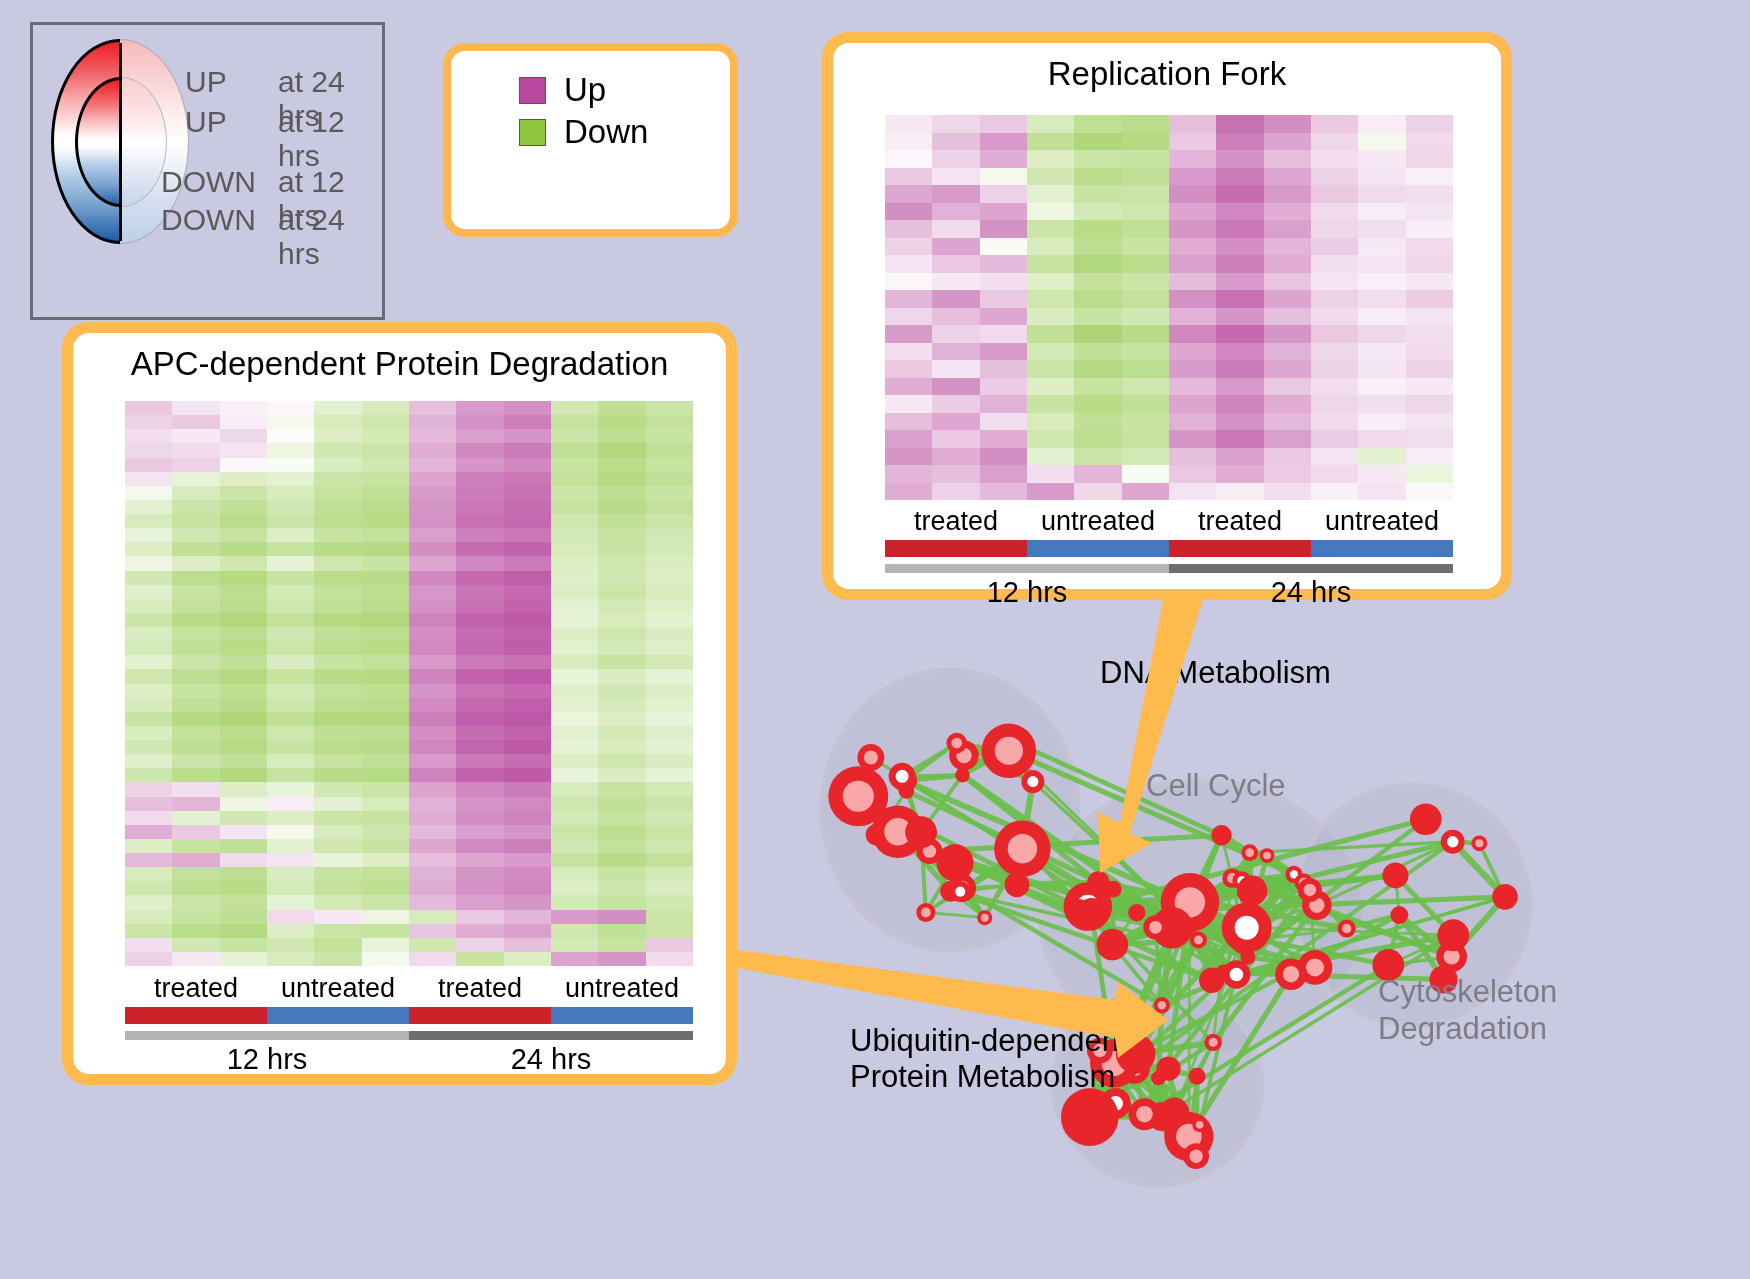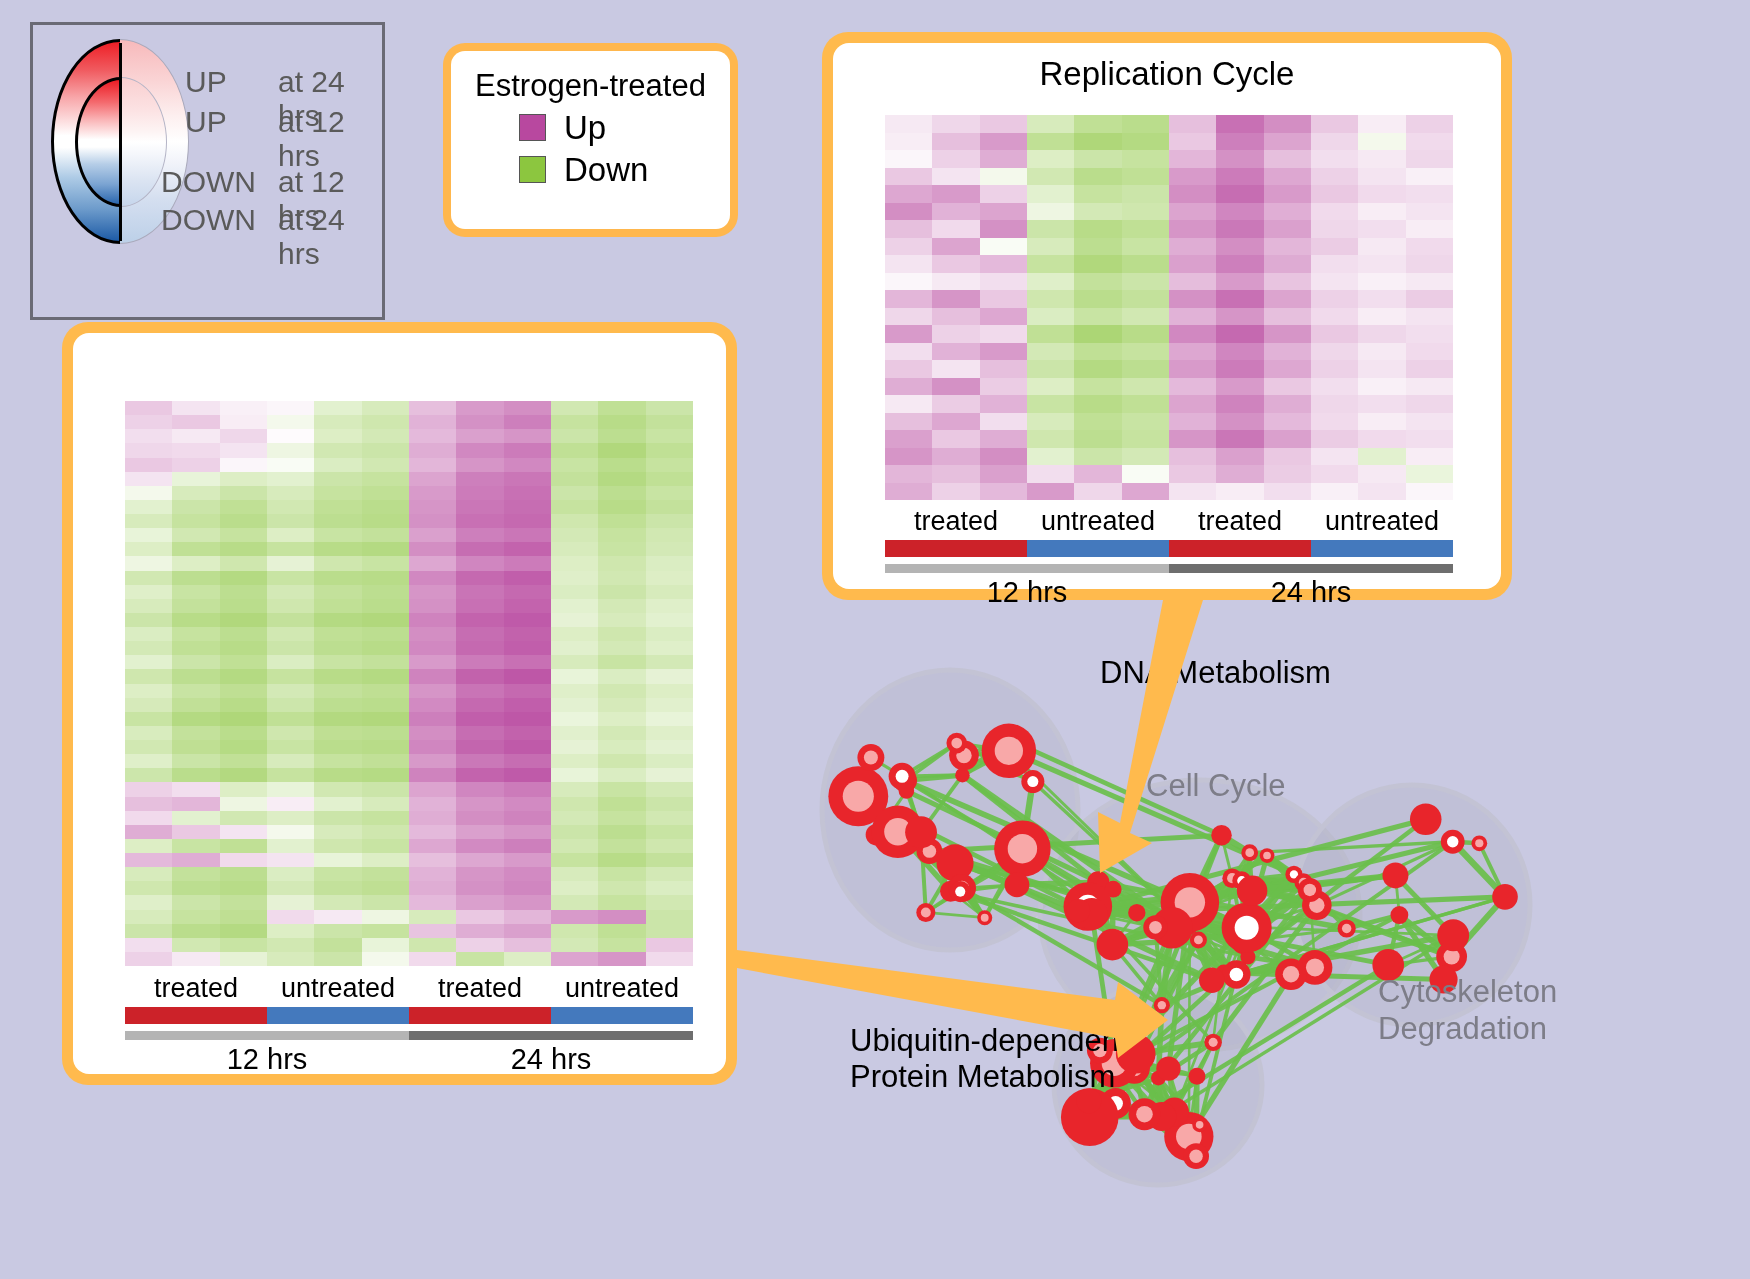--- a/index.html
+++ b/index.html
@@ -106,36 +106,35 @@
   <div class="leg-dir" style="left:128px;top:178px;">DOWN</div>
   <div class="leg-time" style="left:245px;top:178px;">at 24 hrs</div>
 
   <div class="footer">
   </div>
 </div>
 
 <div class="abs" id="updown-key">
   <div class="inner">
     <div class="kt">
-      <div>Estrogen-treated</div>
     </div>
     <div class="krow">
       <span class="sw" id="sw-up" style="background: rgb(184, 72, 159);"></span>
       <span class="klab">Up</span>
     </div>
     <div class="krow">
       <span class="sw" id="sw-down" style="background: rgb(140, 198, 63);"></span>
       <span class="klab">Down</span>
     </div>
   </div>
 </div>
 
 <div class="abs panel" id="panel-rf">
   <div class="inner">
-    <div class="panel-title">Replication Cycle</div>
+    <div class="panel-title">Replication Fork</div>
     <div class="hm" id="hm-rf" style="left:52px;top:72px;width:568px;height:385px;">
         <div class="col" style="width: 47.3333px;">
           <div class="cell" style="height: 17.5px; background: rgb(246, 233, 243);"></div>
           <div class="cell" style="height: 17.5px; background: rgb(248, 237, 245);"></div>
           <div class="cell" style="height: 17.5px; background: rgb(251, 246, 250);"></div>
           <div class="cell" style="height: 17.5px; background: rgb(234, 200, 226);"></div>
           <div class="cell" style="height: 17.5px; background: rgb(221, 167, 209);"></div>
           <div class="cell" style="height: 17.5px; background: rgb(211, 142, 195);"></div>
           <div class="cell" style="height: 17.5px; background: rgb(230, 191, 221);"></div>
           <div class="cell" style="height: 17.5px; background: rgb(237, 209, 231);"></div>
@@ -439,20 +438,21 @@
       <div class="timenames">
           <span style="width: 284px;">12 hrs</span>
           <span style="width: 284px;">24 hrs</span>
         </div>
     </div>
   </div>
 </div>
 
 <div class="abs panel" id="panel-apc">
   <div class="inner">
+    <div class="panel-title">APC-dependent Protein Degradation</div>
     <div class="hm" id="hm-apc" style="left:52px;top:68px;width:568px;height:565px;">
         <div class="col" style="width: 47.3333px;">
           <div class="cell" style="height: 14.125px; background: rgb(234, 200, 226);"></div>
           <div class="cell" style="height: 14.125px; background: rgb(237, 209, 231);"></div>
           <div class="cell" style="height: 14.125px; background: rgb(242, 222, 238);"></div>
           <div class="cell" style="height: 14.125px; background: rgb(239, 215, 234);"></div>
           <div class="cell" style="height: 14.125px; background: rgb(234, 200, 226);"></div>
           <div class="cell" style="height: 14.125px; background: rgb(244, 228, 241);"></div>
           <div class="cell" style="height: 14.125px; background: rgb(244, 249, 236);"></div>
           <div class="cell" style="height: 14.125px; background: rgb(226, 241, 207);"></div>

